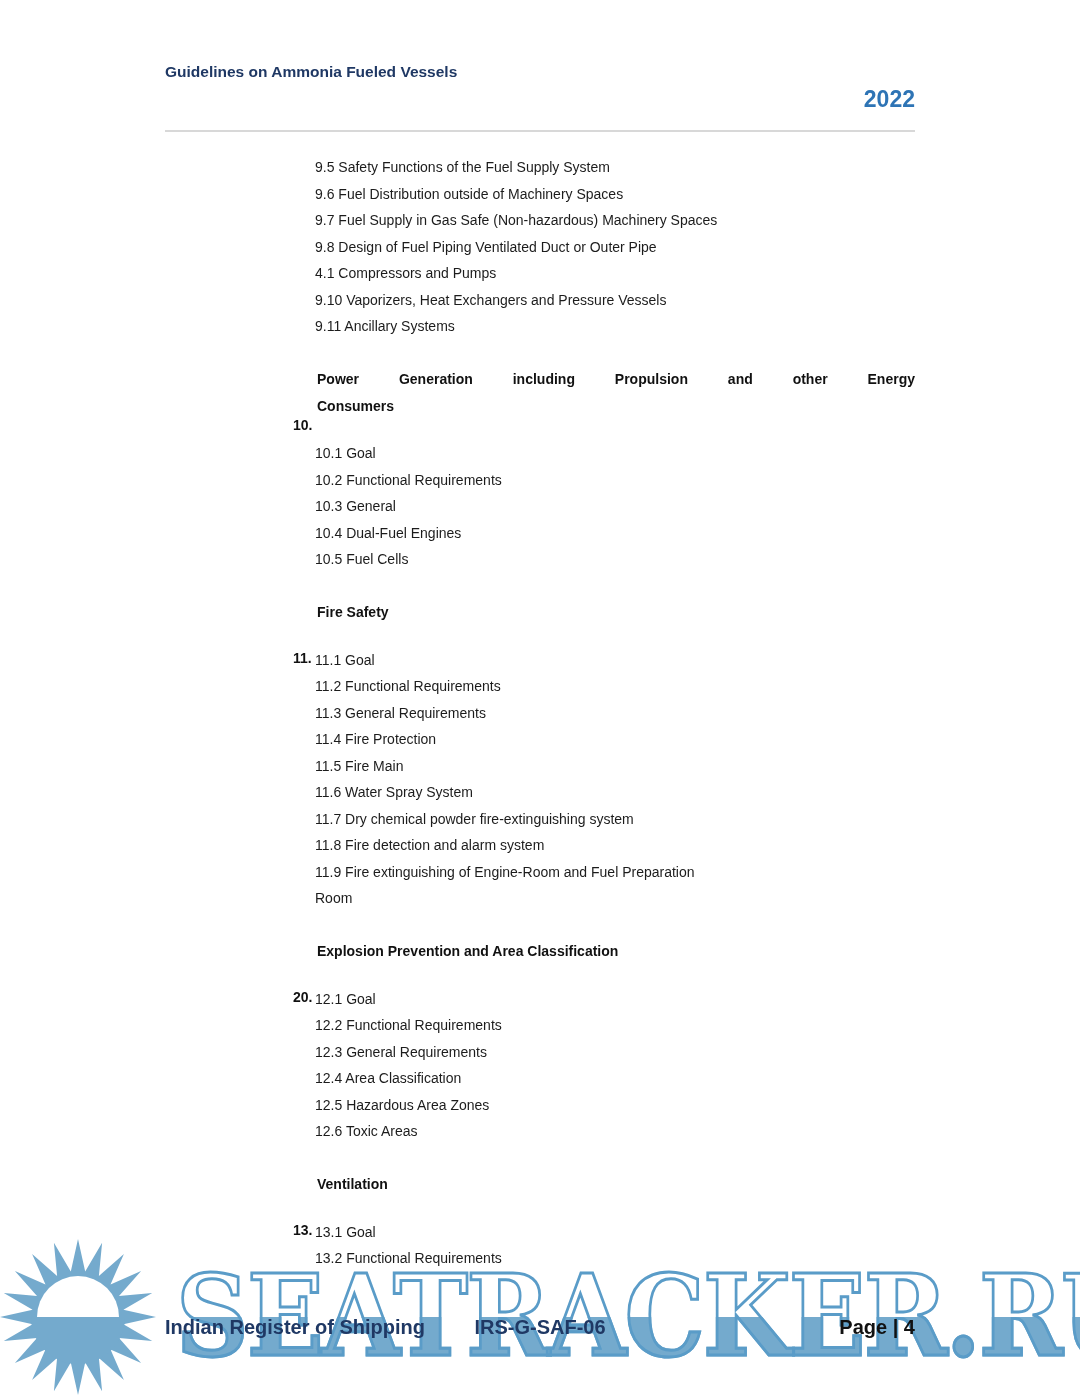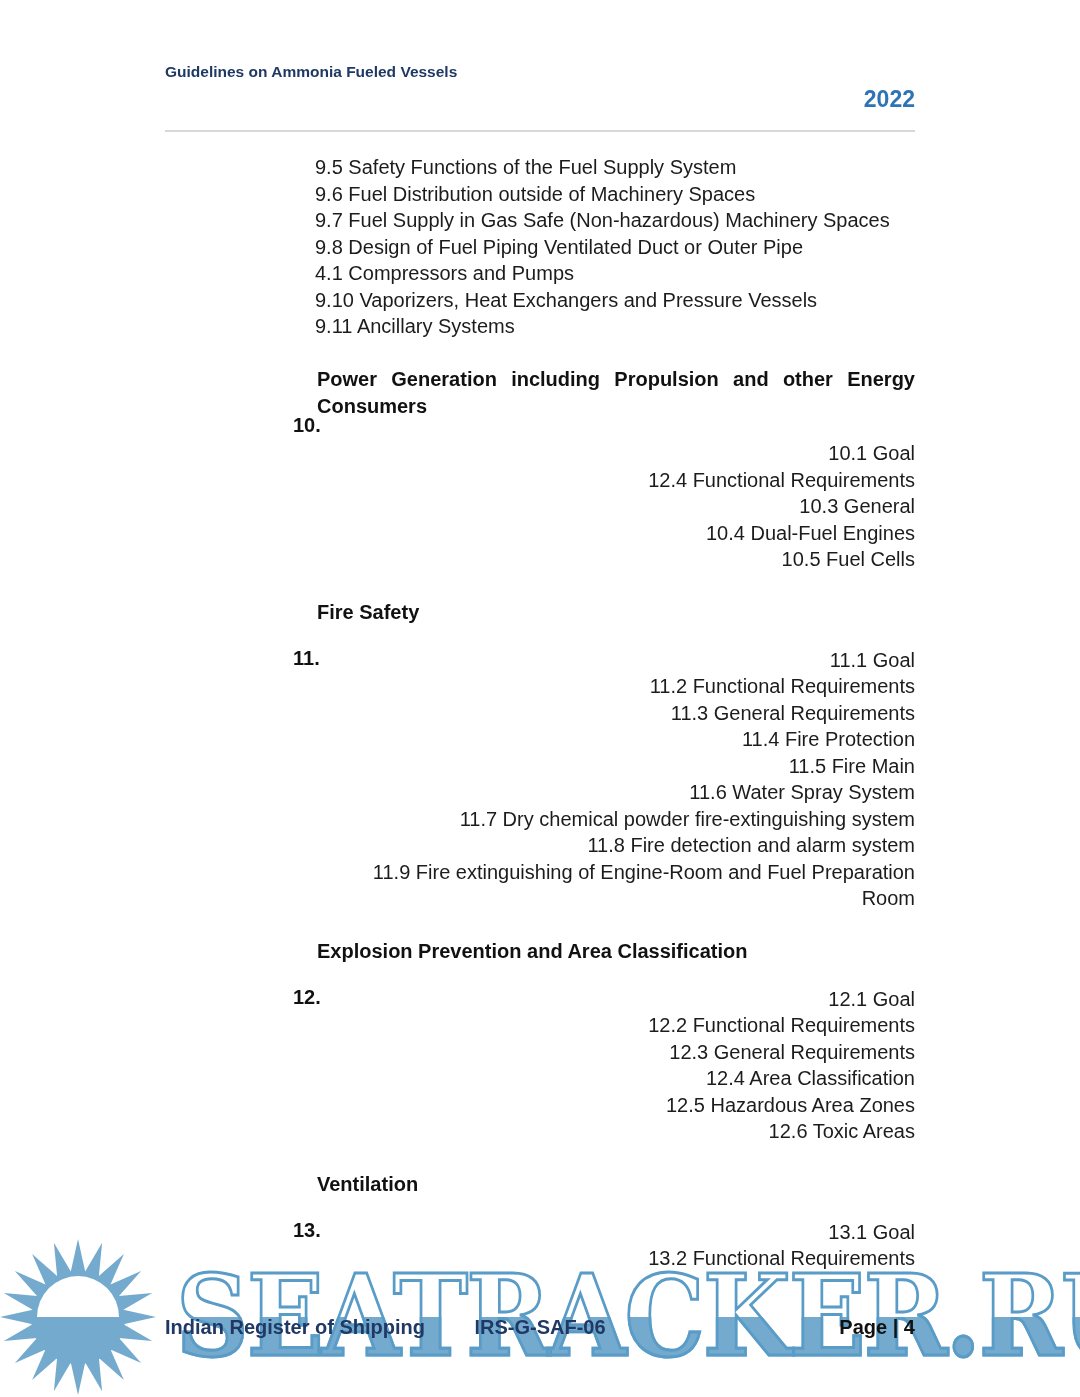--- a/index.html
+++ b/index.html
@@ -33,35 +33,35 @@
     text-align: right;
   }
   .header-rule {
     margin-top: 20px;
     border: none;
     border-top: 2px solid #d8d8d8;
     height: 0;
   }
   .toc {
     margin-top: 22px;
-    font-size: 20px;
+    font-size: 14px;
     line-height: 26.5px;
     color: #1c1c1c;
   }
   .toc-item { margin-left: 150px; }
   .sec-heading {
     margin-left: 120px;
     margin-top: 26.5px;
     font-weight: bold;
     color: #111111;
   }
   .sec-line { position: relative; padding-left: 32px; }
   .sec-line.justified { text-align: justify; text-align-last: justify; }
   .sec-num { position: absolute; left: 8px; top: 0; margin-top: 46px; }
-  .sec-items { margin-top: 21px; text-align: right; }
+  .sec-items { margin-top: 21px; }
   .footer {
     position: absolute;
     left: 165px;
     top: 1316px;
     width: 750px;
     height: 22px;
     font-size: 20px;
     font-weight: bold;
     z-index: 10;
   }
@@ -123,21 +123,21 @@
         <div class="sec-heading">
           <div class="sec-line justified">
             <span class="sec-num">10.</span><span>Power Generation including Propulsion and other Energy</span>
           </div>
           <div class="sec-line">
             <span>Consumers</span>
           </div>
         </div>
         <div class="sec-items">
           <div class="toc-item">10.1 Goal</div>
-          <div class="toc-item">12.4 Functional Requirements</div>
+          <div class="toc-item">10.2 Functional Requirements</div>
           <div class="toc-item">10.3 General</div>
           <div class="toc-item">10.4 Dual-Fuel Engines</div>
           <div class="toc-item">10.5 Fuel Cells</div>
         </div>
       </div>
 
       <div>
         <div class="sec-heading">
           <div class="sec-line">
             <span class="sec-num">11.</span><span>Fire Safety</span>
@@ -153,21 +153,21 @@
           <div class="toc-item">11.7 Dry chemical powder fire-extinguishing system</div>
           <div class="toc-item">11.8 Fire detection and alarm system</div>
           <div class="toc-item">11.9 Fire extinguishing of Engine-Room and Fuel Preparation</div>
           <div class="toc-item">Room</div>
         </div>
       </div>
 
       <div>
         <div class="sec-heading">
           <div class="sec-line">
-            <span class="sec-num">12.</span><span>Explosion Prevention and Area Classification</span>
+            <span class="sec-num">20.</span><span>Explosion Prevention and Area Classification</span>
           </div>
         </div>
         <div class="sec-items">
           <div class="toc-item">12.1 Goal</div>
           <div class="toc-item">12.2 Functional Requirements</div>
           <div class="toc-item">12.3 General Requirements</div>
           <div class="toc-item">12.4 Area Classification</div>
           <div class="toc-item">12.5 Hazardous Area Zones</div>
           <div class="toc-item">12.6 Toxic Areas</div>
         </div>

